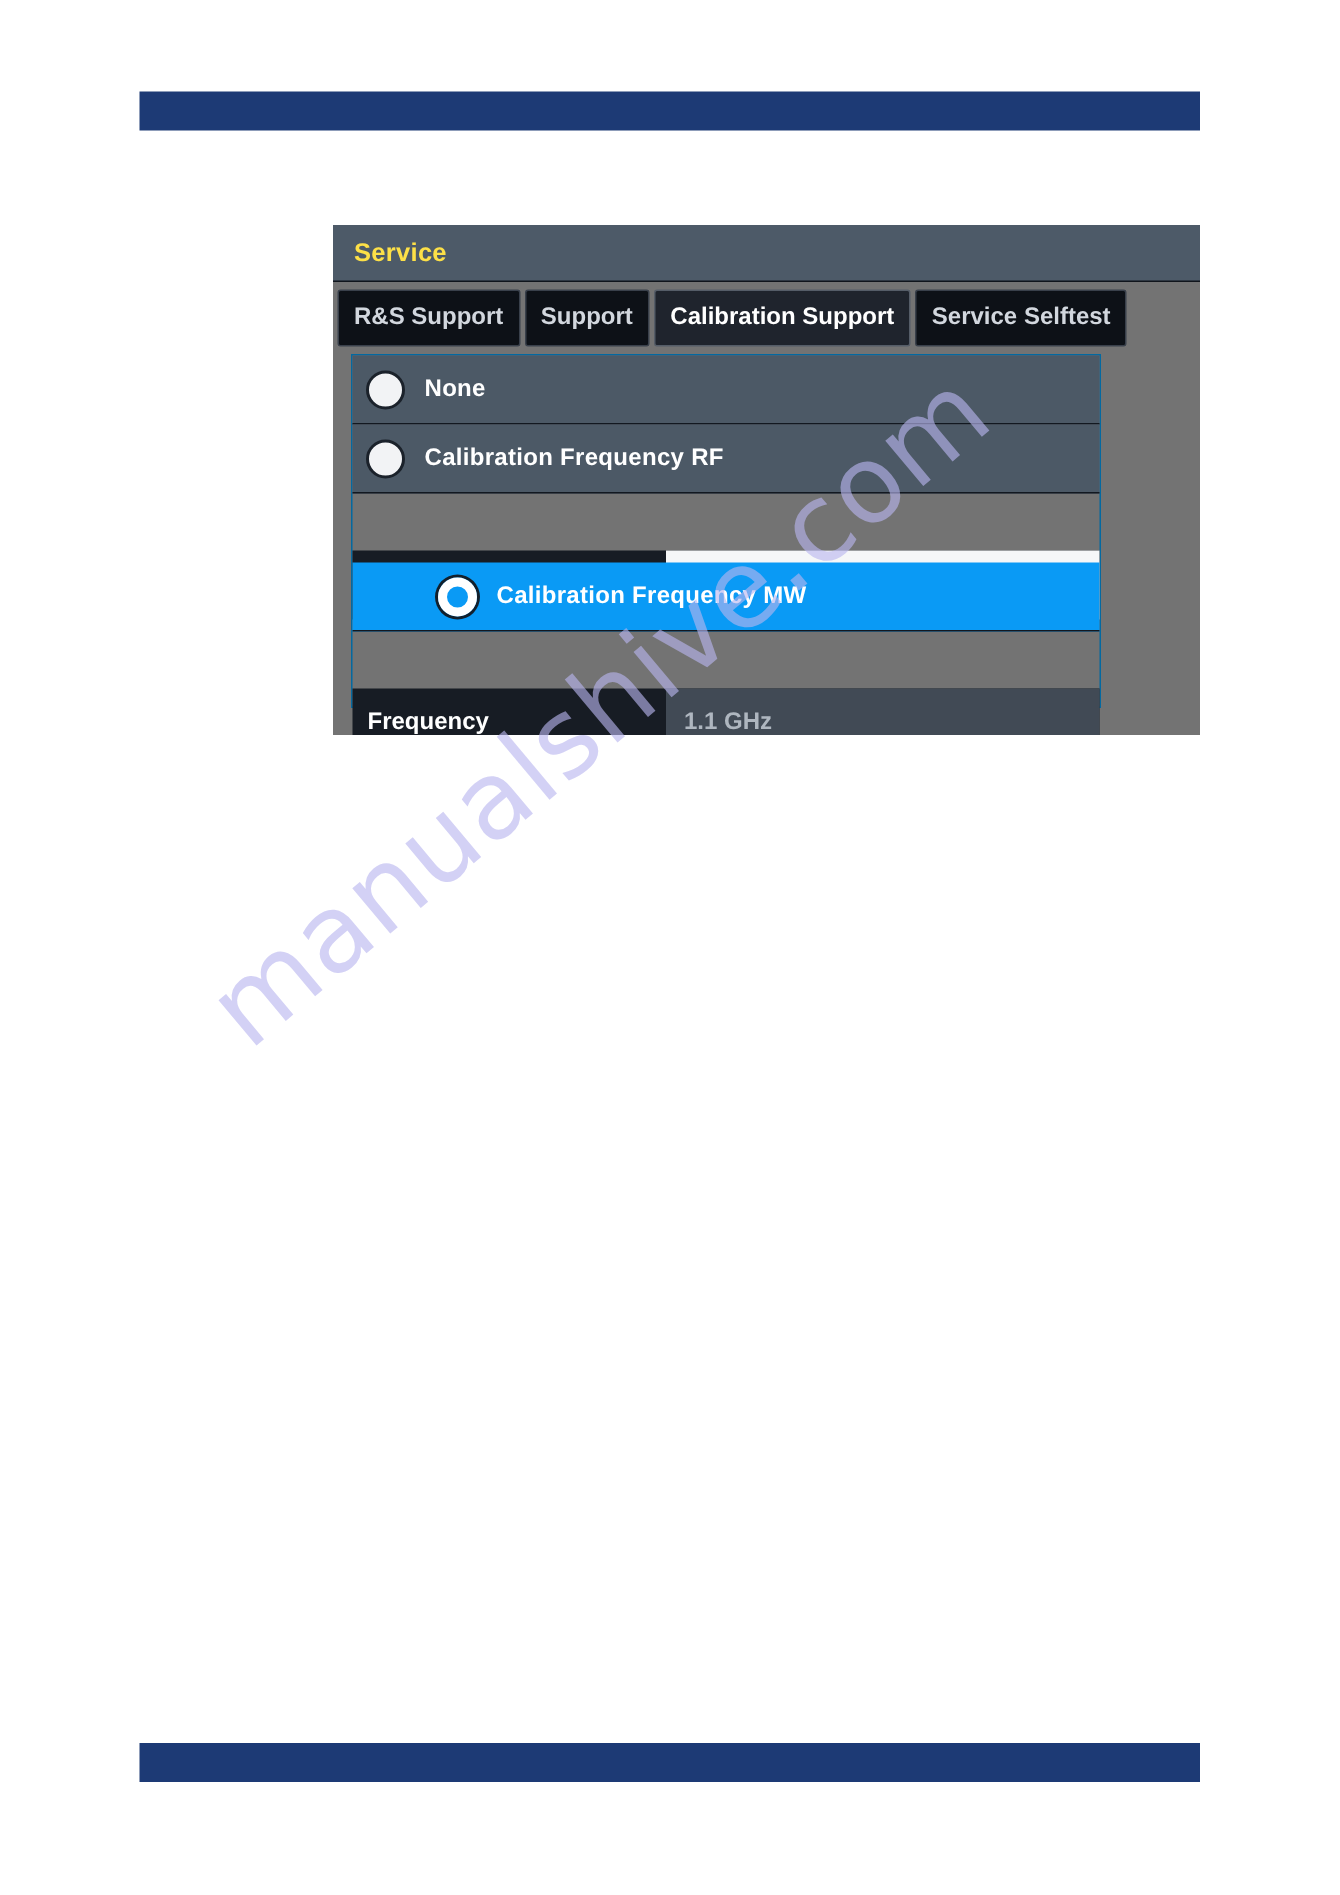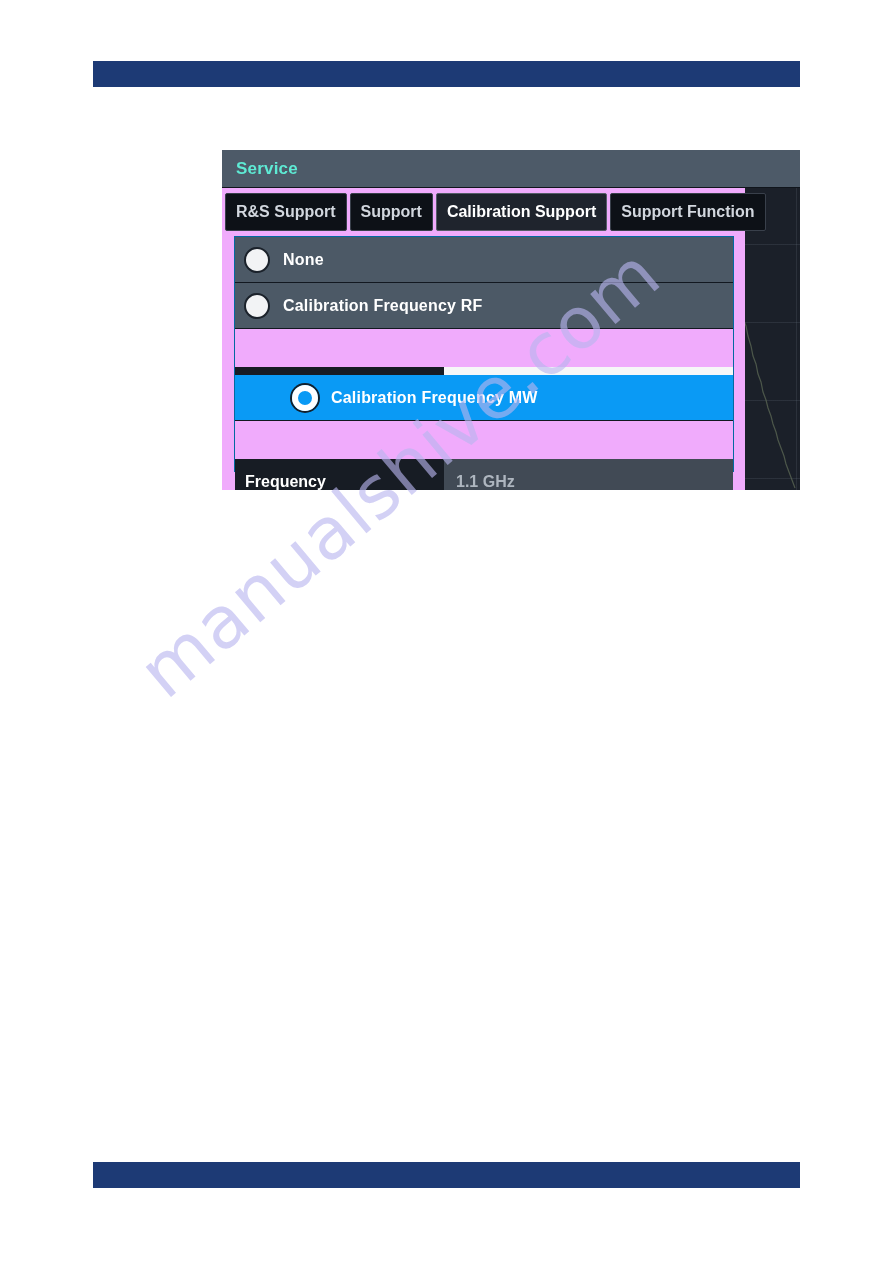--- a/index.html
+++ b/index.html
@@ -81,32 +81,32 @@
     background: #4d5a68;
     box-sizing: border-box;
     border-bottom: 1px solid #10151c;
   }
   .dlg-title span {
     position: absolute;
     left: 14px;
     top: 9px;
     font-size: 17px;
     font-weight: bold;
-    color: #5eead4;
+    color: #fde047;
     letter-spacing: .2px;
   }
 
   
   .dlg-body {
     position: absolute;
     left: 0;
     top: 38px;
-    width: 523px;
+    width: 578px;
     height: 302px;
-    background: #f0abfc;
+    background: #737373;
   }
 
   
   .tabs {
     position: absolute;
     left: 3px;
     top: 5px;
     height: 38px;
     display: flex;
     align-items: stretch;
@@ -236,21 +236,21 @@
       <div class="tab">
         <span>R&amp;S Support</span>
       </div>
       <div class="tab">
         <span>Support</span>
       </div>
       <div class="tab active">
         <span>Calibration Support</span>
       </div>
       <div class="tab">
-        <span>Support Function</span>
+        <span>Service Selftest</span>
       </div>
     </div>
 
     <div class="optlist">
 
       <div class="row opt" style="top:0px;height:46px;">
         <div class="radio"></div>
         <div class="opt-label">None</div>
       </div>
 

